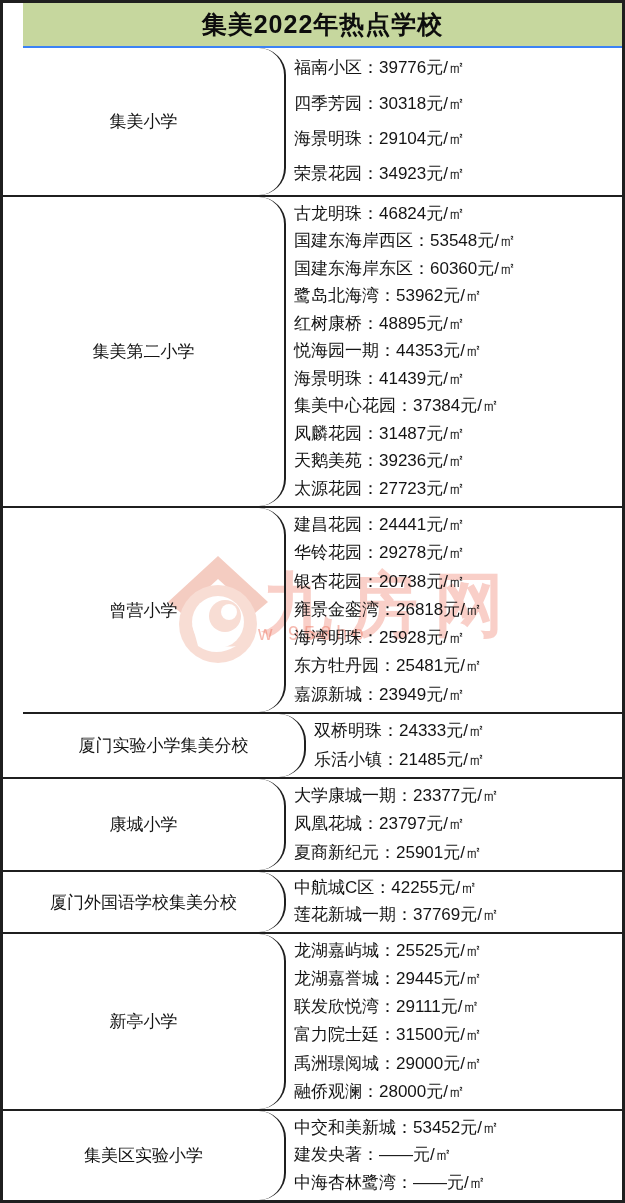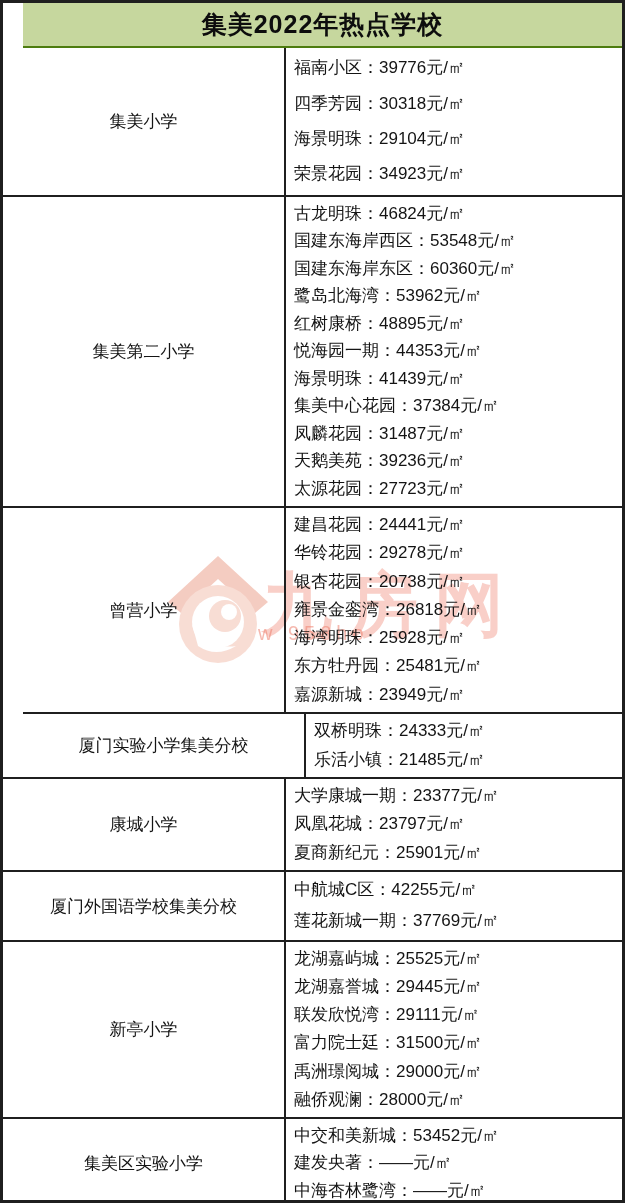--- a/index.html
+++ b/index.html
@@ -24,40 +24,40 @@
     color:rgba(238,128,110,0.55);white-space:nowrap;
   }
   
   .tbl{
     position:absolute;left:0;top:0;width:625px;height:1203px;
     box-sizing:border-box;border:3px solid #1f1f1f;
     z-index:2;display:flex;flex-direction:column;
   }
   .hdr{
     box-sizing:border-box;height:45px;flex:0 0 45px;
-    background:#c6d79e;border-bottom:2px solid #4d7c0f;
+    background:#c6d79e;border-bottom:2px solid #3b82f6;
     display:flex;align-items:center;justify-content:center;
     font-size:25px;font-weight:700;color:#0d0d0d;letter-spacing:1px;margin-left:20px;
   }
   .body{flex:1 1 auto;display:flex;flex-direction:column;}
   .row{box-sizing:border-box;display:flex;background:transparent;}
   .row + .row{border-top:2px solid #1f1f1f;}
   .row:nth-of-type(1){height:147px;}
   .row:nth-of-type(2){height:311px;}
   .row:nth-of-type(3){height:206px;}
   .row:nth-of-type(4){height:65px;margin-left:20px;}
   .row:nth-of-type(5){height:93px;}
-  .row:nth-of-type(6){height:70px;}
+  .row:nth-of-type(6){height:62px;}
   .row:nth-of-type(7){height:177px;}
   .row:nth-of-type(8){height:91px;}
   .school{
     box-sizing:border-box;width:283px;flex:0 0 283px;
     border-right:2px solid #1f1f1f;
     display:flex;align-items:center;justify-content:center;
-    font-size:17px;color:#141414;text-align:center;padding:0 18px;
+    font-size:17px;color:#141414;text-align:center;padding:0 18px;border-radius:27px;
   }
   .listings{
     flex:1 1 auto;display:flex;flex-direction:column;
     justify-content:space-around;padding:3px 8px 3px 8px;box-sizing:border-box;
   }
   .line{font-size:17px;color:#141414;white-space:nowrap;line-height:1.2;}
 </style>
 </head>
 <body>
 

